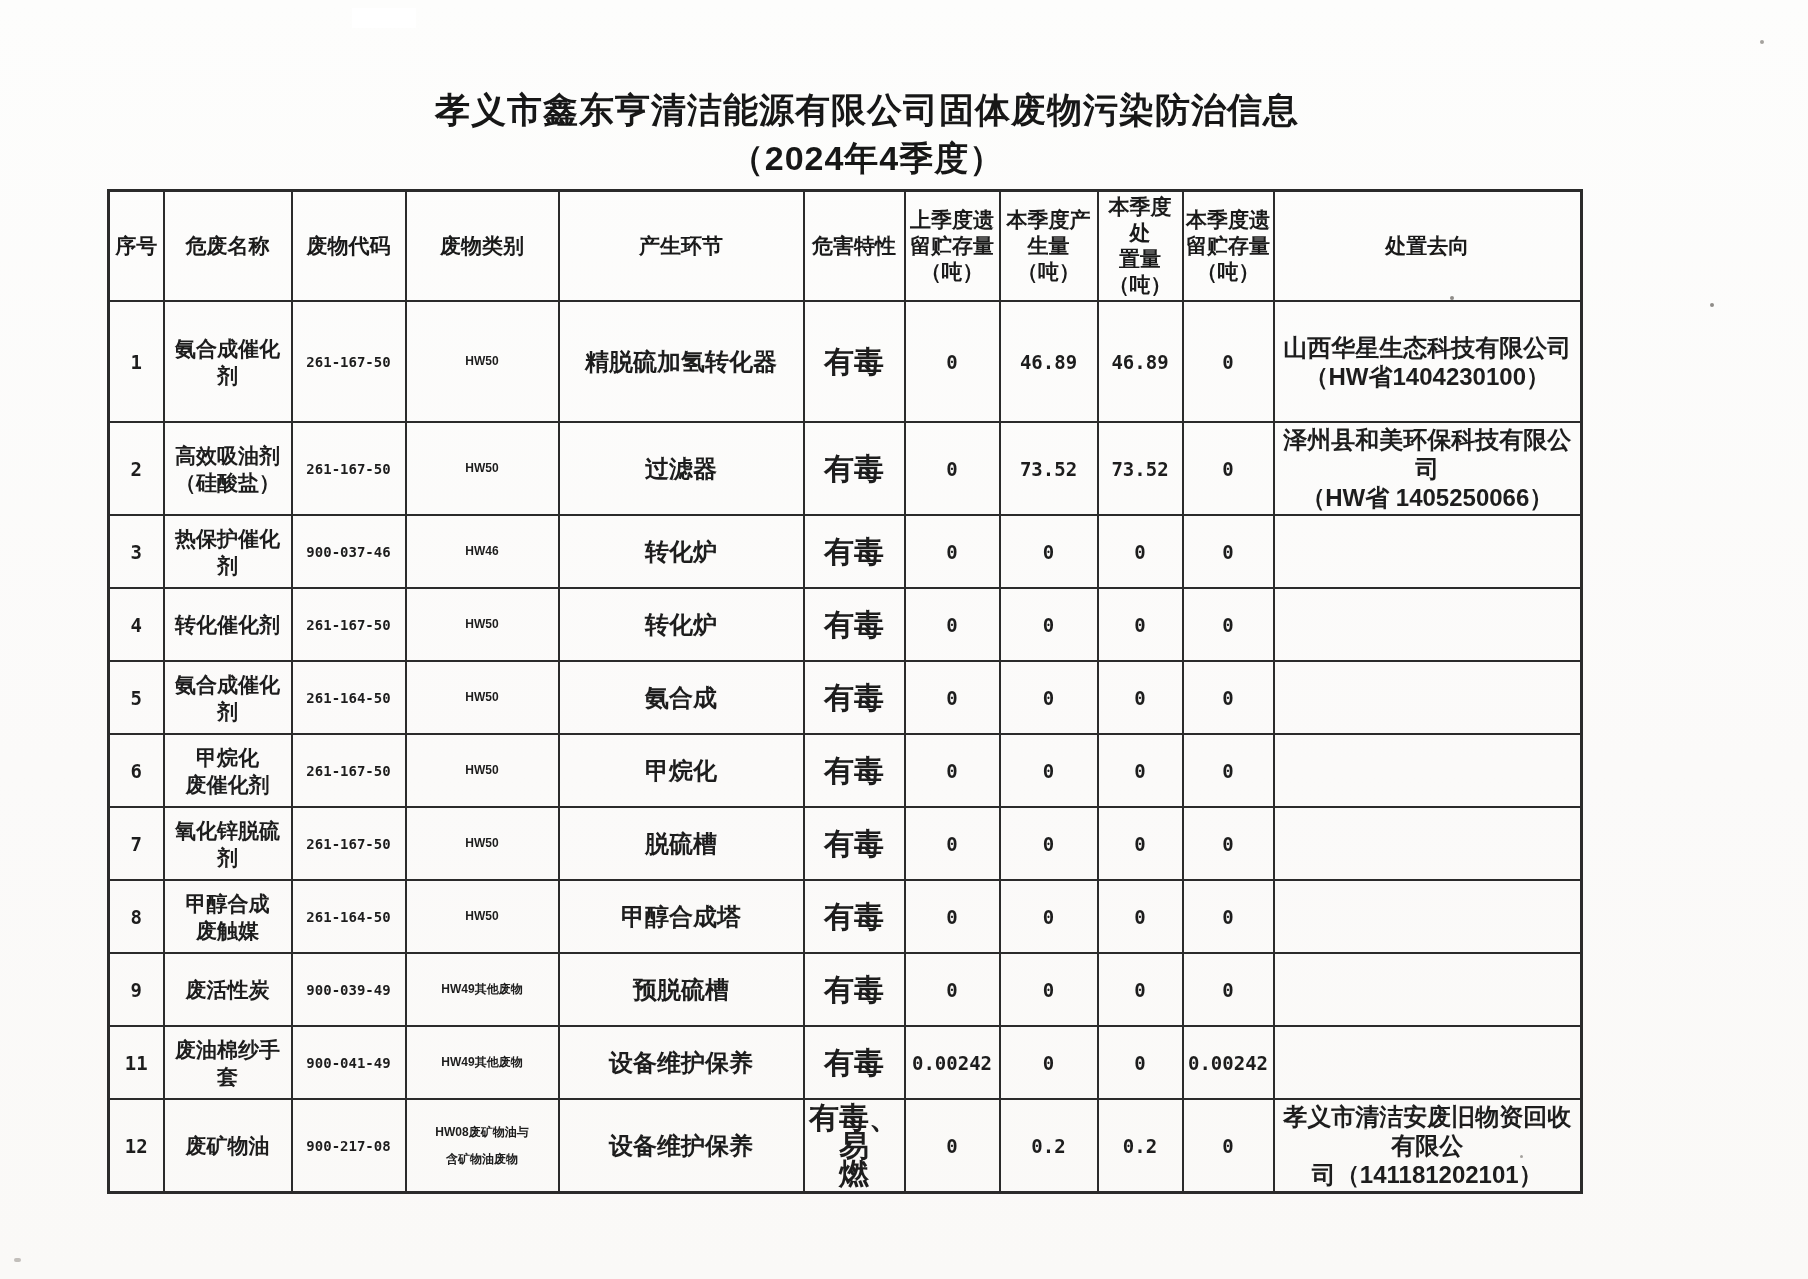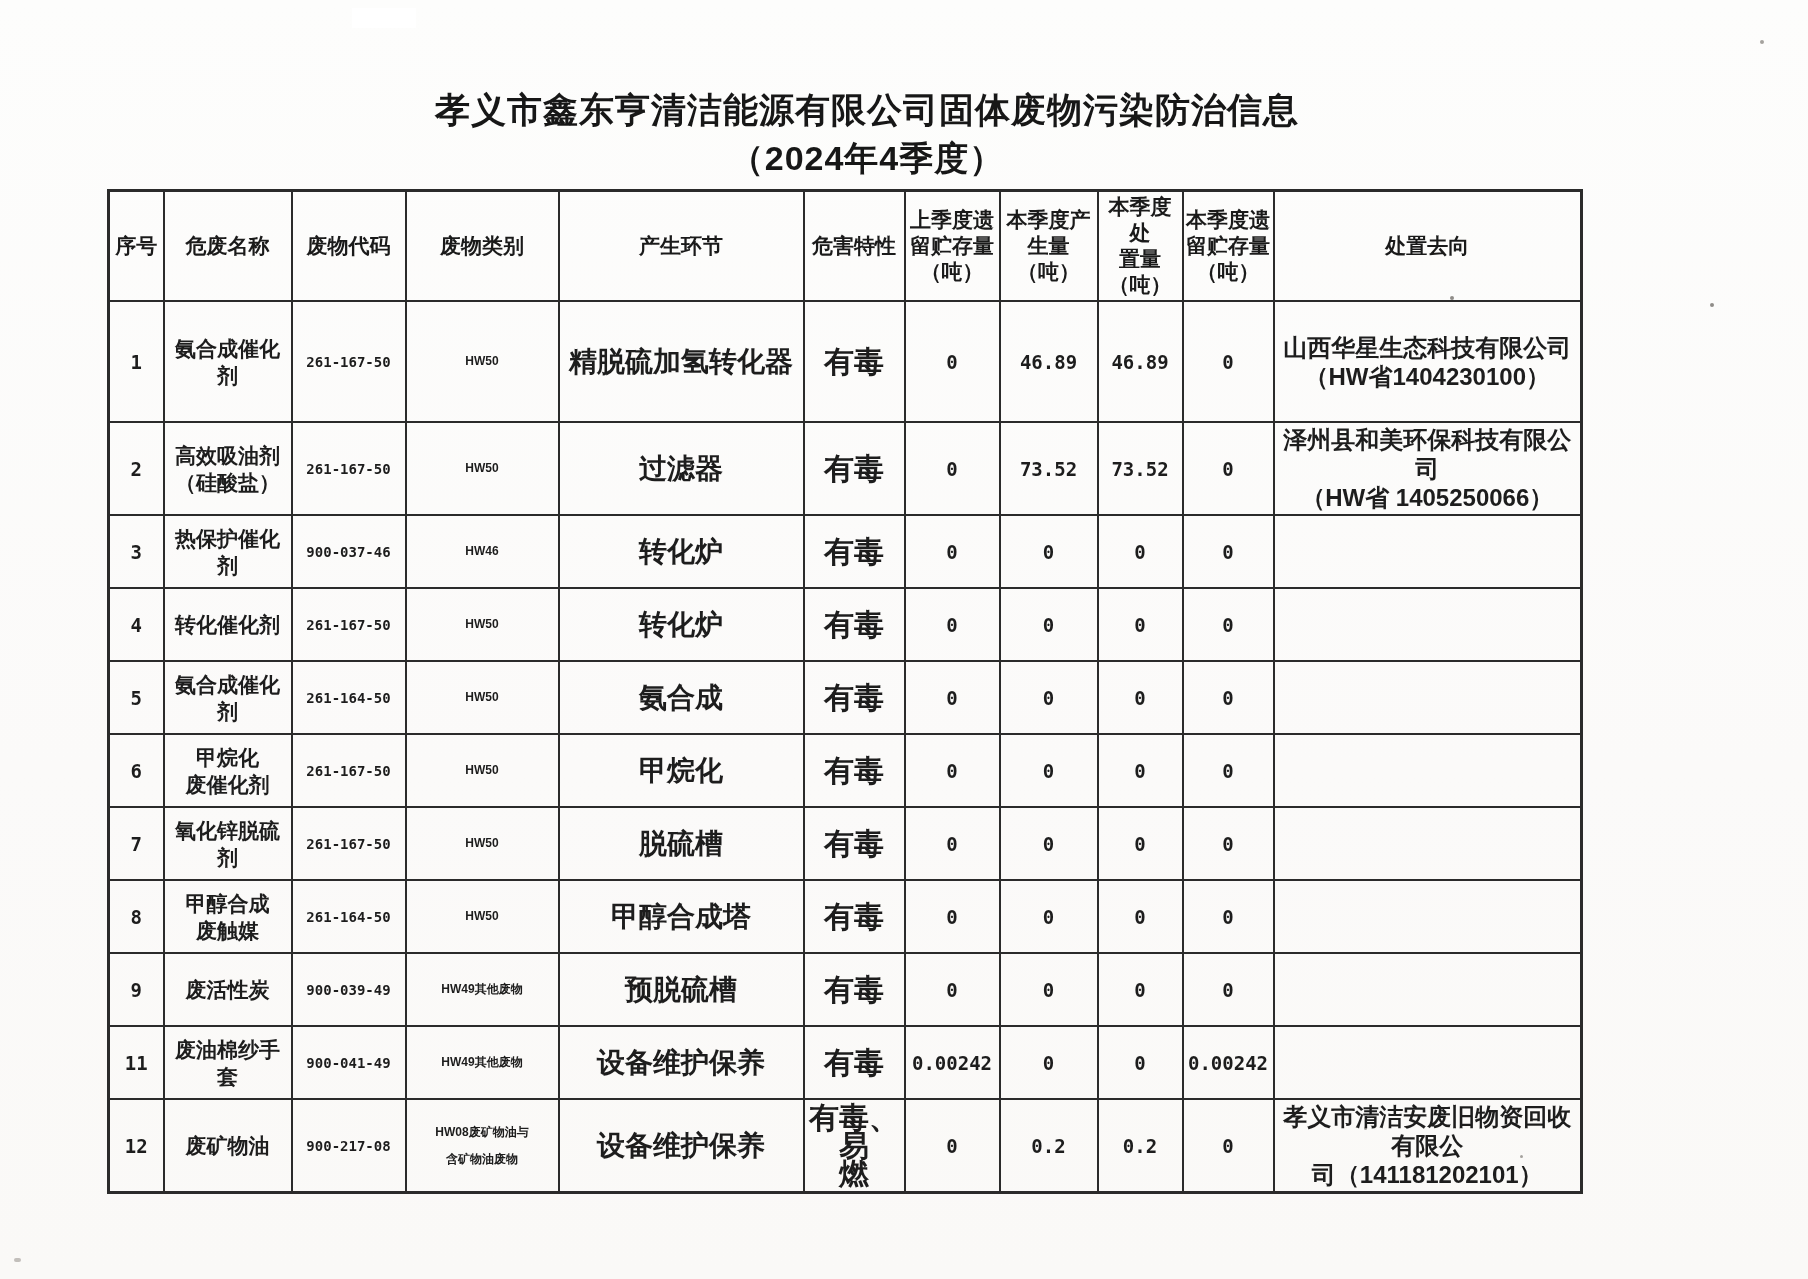--- a/index.html
+++ b/index.html
@@ -49,21 +49,21 @@
   tbody tr{height:73px;}
   tbody tr:nth-child(1){height:121px;}
   th{
     font-size:21px;font-weight:700;line-height:26px;color:#1a1a1a;
   }
   td{font-weight:600;color:#1d1d1d;}
   td.c-serial{font-family:"DejaVu Sans Mono",monospace;font-size:19px;font-weight:600;}
   td.c-name{font-size:21px;line-height:27px;padding:1px;}
   td.c-code{font-family:"DejaVu Sans Mono",monospace;font-size:14px;font-weight:600;letter-spacing:0;}
   td.c-category{font-size:12px;line-height:27px;}
-  td.c-process{font-size:28px;}
+  td.c-process{font-size:24px;}
   td.c-hazard{font-size:30px;line-height:28px;}
   td.c-num{font-family:"DejaVu Sans Mono",monospace;font-size:19px;font-weight:600;}
   td.c-dest{font-size:24px;line-height:29px;}
   
   .speck{position:absolute;border-radius:50%;background:#8f8c88;}
   .whiteout{position:absolute;background:#ffffff;}
 </style>
 </head>
 <body>
 

